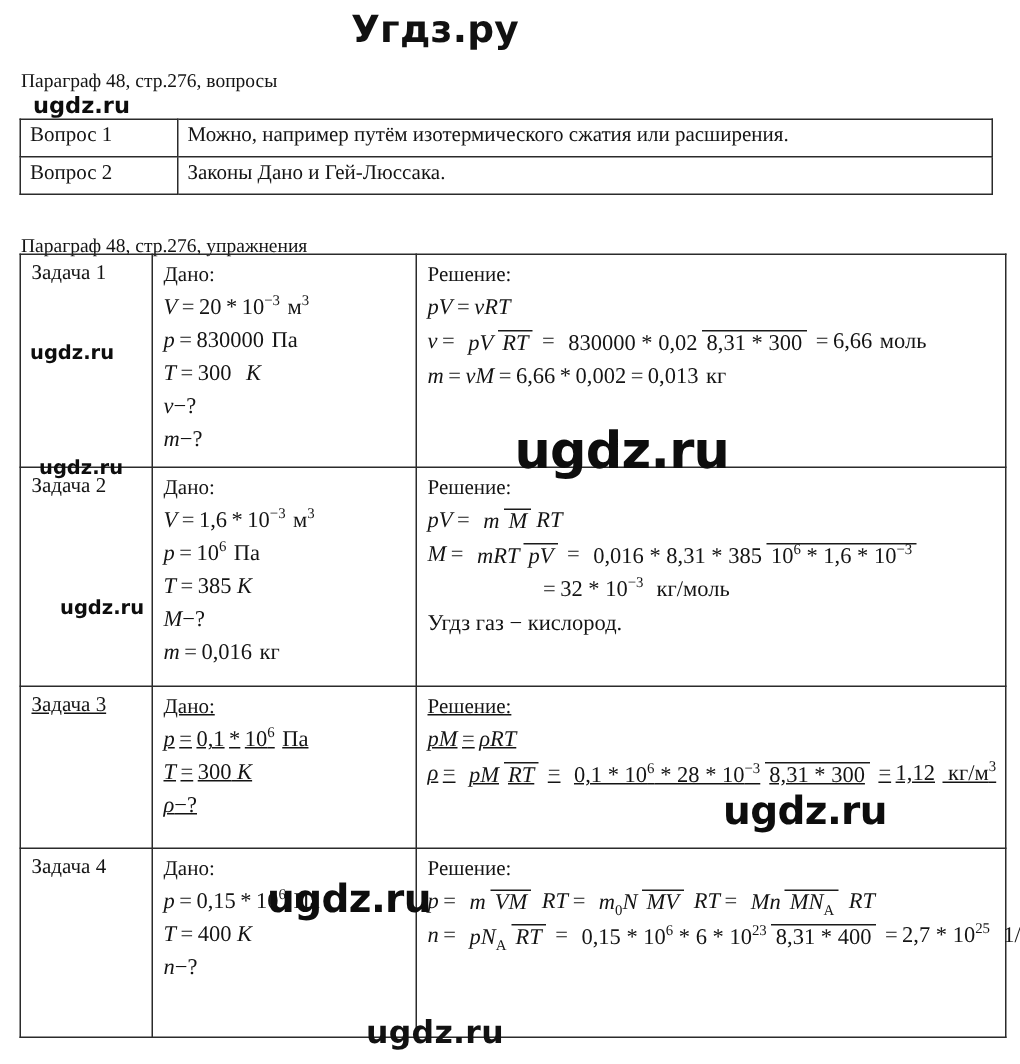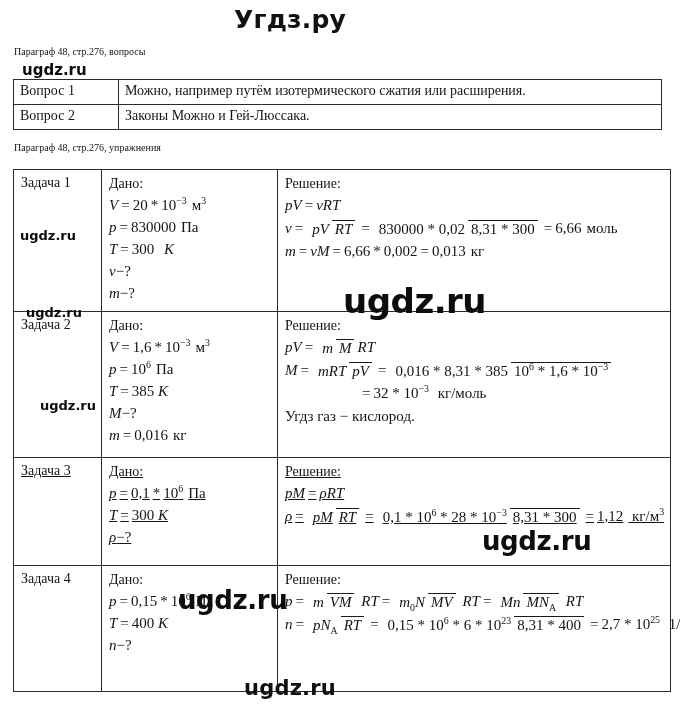--- a/index.html
+++ b/index.html
@@ -26,25 +26,25 @@
     font-weight: bold;
     color: #111111;
   }
   #logo-top   { top: 5px;  font-size: 25px; letter-spacing: .2px; }
   #logo-bottom{ top: 676px; font-size: 21px; letter-spacing: .2px; }
 
   
   .section-heading {
     position: absolute;
     left: 14px;
-    font-size: 10px;
+    font-size: 13px;
     white-space: nowrap;
   }
   #heading-questions { top: 46px; }
-  #heading-exercises { top: 142px; text-align: right; }
+  #heading-exercises { top: 156px; text-align: right; }
 
   
   table {
     position: absolute;
     border-collapse: collapse;
     table-layout: fixed;
     background: transparent;
   }
   table td {
     border: 1px solid #2b2b2b;
@@ -161,21 +161,21 @@
 <div class="wm wm-sm" id="wm-head">ugdz.ru</div>
 
 <table id="questions-table">
   <tbody>
     <tr>
       <td class="q-label">Вопрос 1</td>
       <td>Можно, например путём изотермического сжатия или расширения.</td>
     </tr>
     <tr>
       <td class="q-label">Вопрос 2</td>
-      <td>Законы Можно и Гей-Люссака.</td>
+      <td>Законы Дано и Гей-Люссака.</td>
     </tr>
   </tbody>
 </table>
 
 <div class="section-heading" id="heading-exercises">Параграф 48, стр.276, упражнения</div>
 
 <table id="exercises-table">
   <tbody>
 
     <tr id="row-task1">

